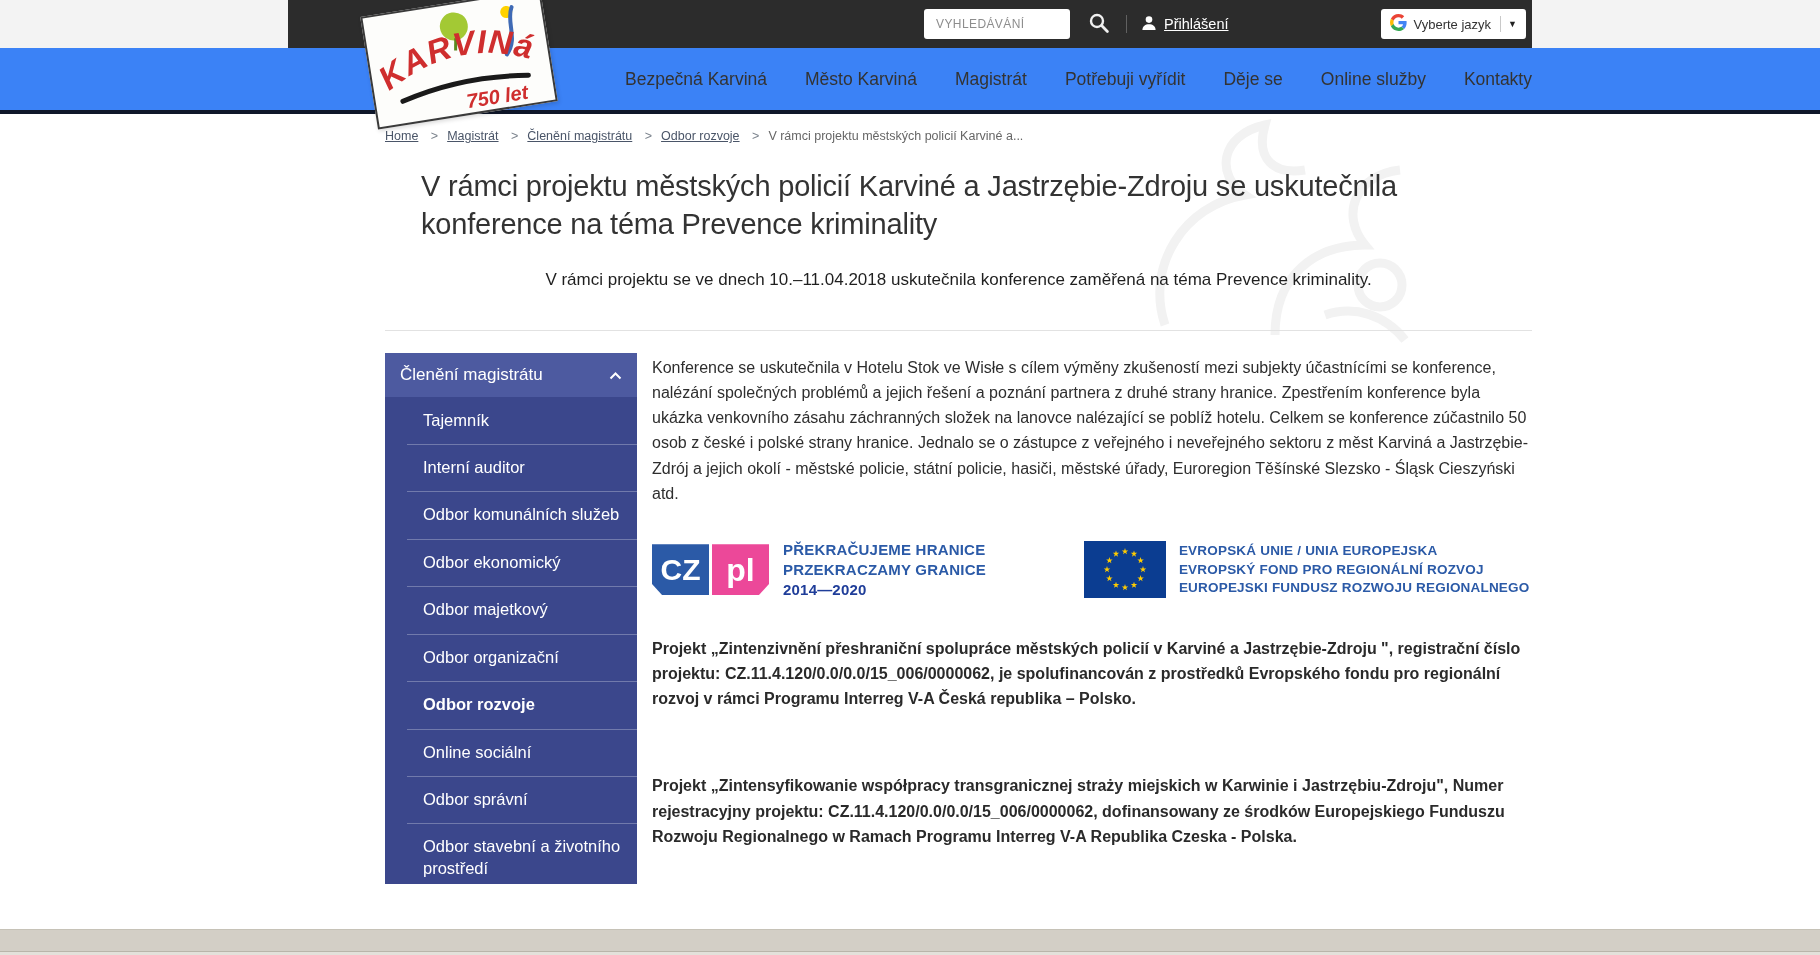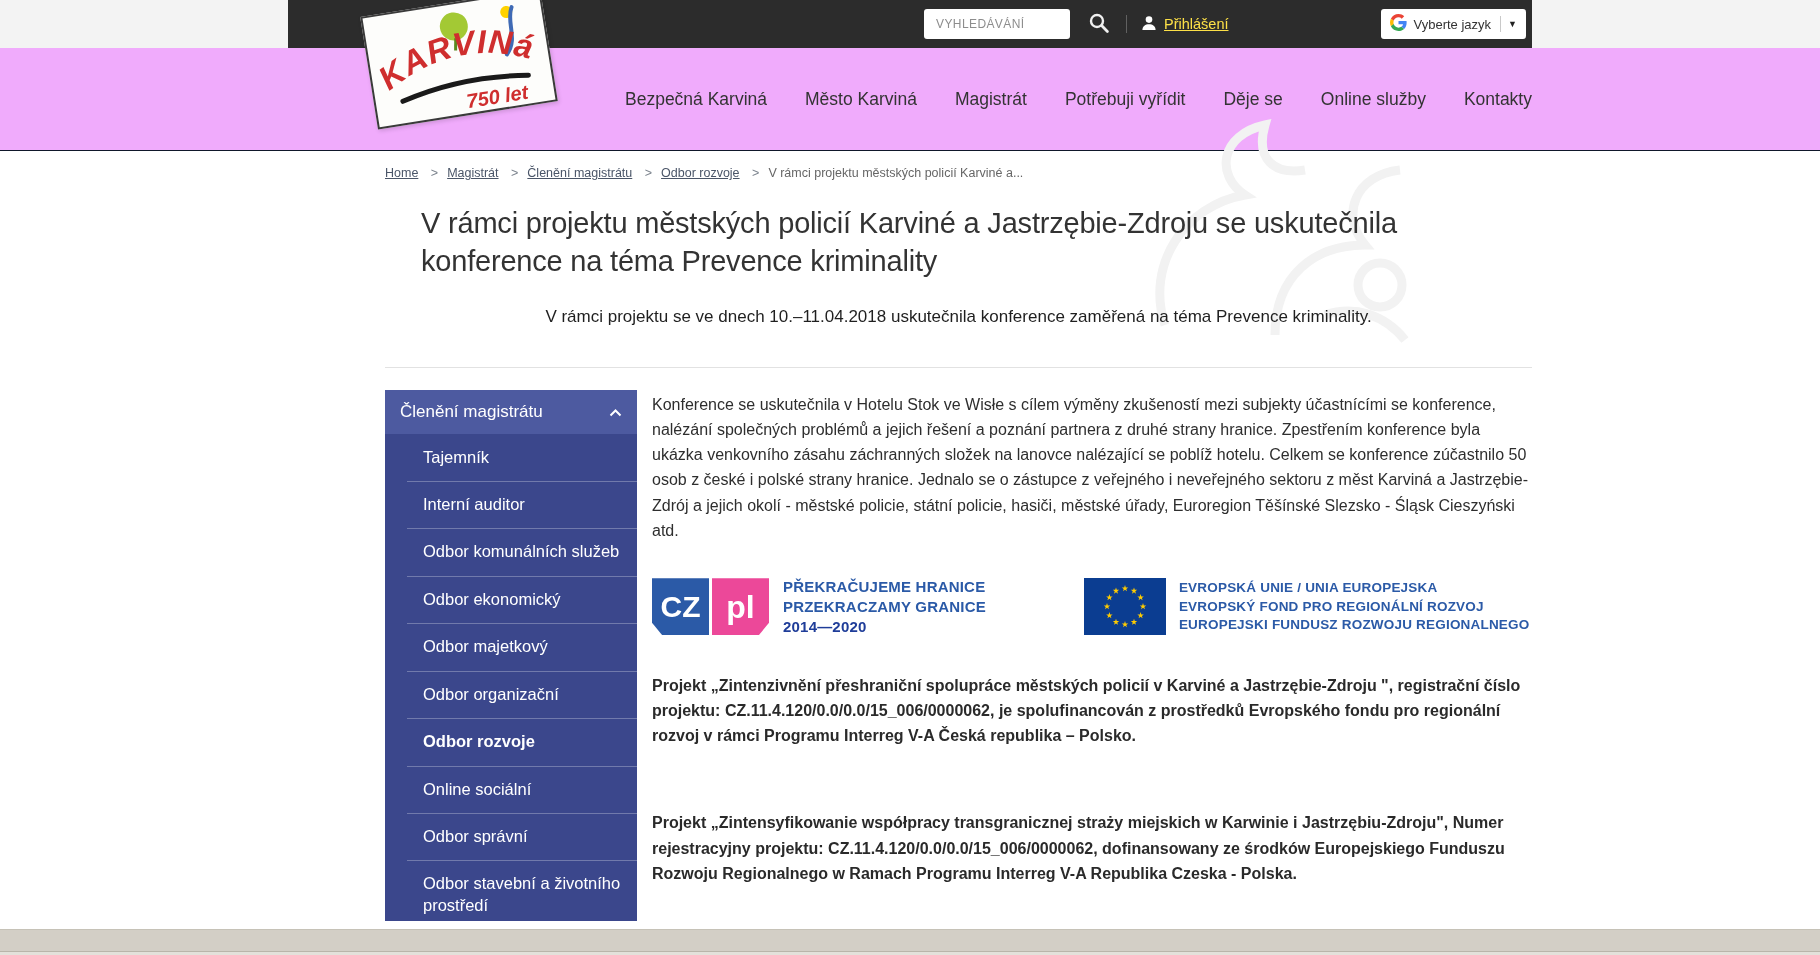--- a/index.html
+++ b/index.html
@@ -10,30 +10,30 @@
   
   .topstrip { height:48px; background:#f3f3f3; }
   .topbar { width:1244px; height:48px; margin:0 auto; background:#2c2c2c;
     display:flex; align-items:center; justify-content:flex-end; padding-right:6px; }
   .searchbox input { width:146px; height:30px; border:none; border-radius:3px;
     background:#fff; padding:0 12px; font-size:12px; letter-spacing:.4px; color:#333;
     font-family:"Liberation Sans", sans-serif; }
   .searchbox input::placeholder { color:#8d8d8d; }
   .search-btn { background:none; border:none; cursor:pointer; margin-left:18px; height:24px; }
   .tb-sep { width:1px; height:18px; background:rgba(255,255,255,.25); margin:0 14px 0 16px; }
-  .login { display:flex; align-items:center; gap:7px; color:#fde047; font-size:14.5px;
+  .login { display:flex; align-items:center; gap:7px; color:#ffffff; font-size:14.5px;
     text-decoration:underline; cursor:pointer; margin-right:152px; }
   .lang { height:30px; background:#fff; border-radius:3px; display:flex; align-items:center;
     gap:7px; padding:0 9px; cursor:pointer; }
   .lang .lbl { font-size:13px; color:#333; }
   .lang-div { width:1px; height:16px; background:#c9c9c9; margin-left:2px; }
   .caret { font-size:9px; color:#222; }
 
   
-  .header-zone { height:103px; background:#f0abfc; border-bottom:1px solid #0f172a; }
+  .header-zone { height:66px; background:#3b82f6; border-bottom:4px solid #0f172a; }
   .header-inner { width:1244px; height:100%; margin:0 auto; display:flex;
     align-items:center; justify-content:flex-end; }
   .mainnav ul { list-style:none; display:flex; gap:38px; }
   .mainnav li { font-size:17.5px; color:#333; cursor:pointer; white-space:nowrap; }
 
   
   .logo-card { position:absolute; left:368px; top:2px; width:182px; height:114px;
     background:#fdfdfb; border:2px solid #3a3a3a; transform:rotate(-9deg);
     box-shadow:1px 2px 4px rgba(0,0,0,.15); z-index:5; display:flex;
     align-items:center; justify-content:center; }
@@ -66,21 +66,21 @@
     cursor:pointer; line-height:1.3; }
   .sidebar li + li::before { content:""; position:absolute; top:0; left:22px; right:0;
     height:1px; background:rgba(255,255,255,.28); }
   .sidebar li.active { font-weight:700; }
 
   
   .article { width:880px; flex:none; font-size:16px; color:#2e2e2e; line-height:1.58; }
   .article p.body-text { margin-top:2px; }
   .logos-row { display:flex; align-items:center; margin-top:34px; gap:62px; }
   .czpl { display:flex; align-items:center; }
-  .czpl .tile { width:57px; height:57px; display:flex; align-items:center;
+  .czpl .tile { width:57px; height:51px; display:flex; align-items:center;
     justify-content:center; color:#fff; font-weight:700; }
   .tile-cz { background:#2b5aa7; font-size:30px;
     clip-path:polygon(0 0,100% 0,100% 100%,18% 100%,0 78%); }
   .tile-pl { background:#ec4899; font-size:32px; margin-left:3px;
     clip-path:polygon(0 0,100% 0,100% 78%,82% 100%,0 100%); }
   .czpl-text { margin-left:14px; color:#2b5aa7; font-size:15px; font-weight:700;
     line-height:1.32; letter-spacing:.2px; }
   .czpl-text .years { color:#1f3d99; }
   .eu { display:flex; align-items:center;margin-left:36px; }
   .eu-flag { width:82px; height:57px; background:#0b3d91; flex:none; }

